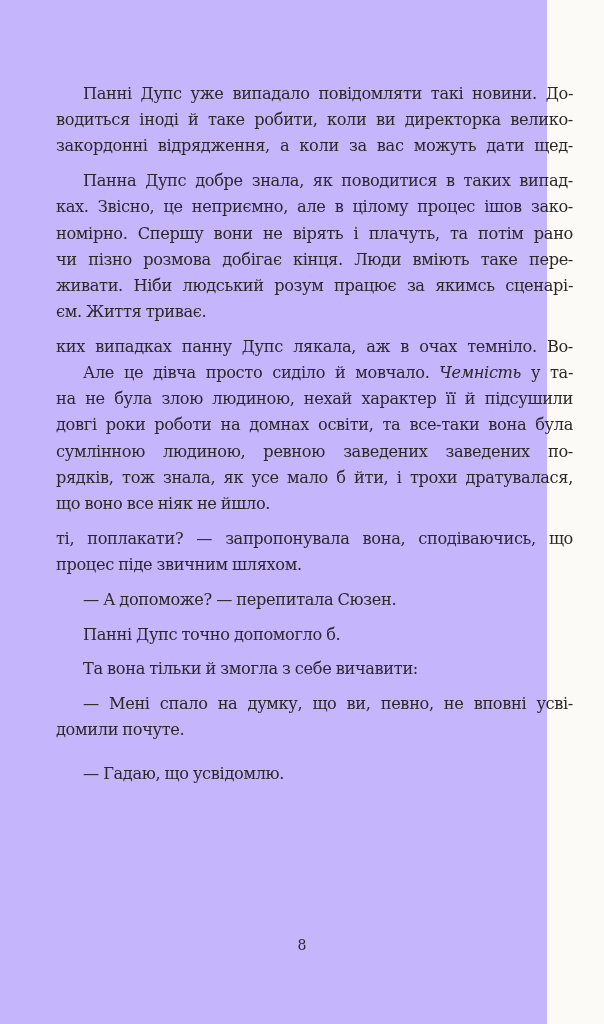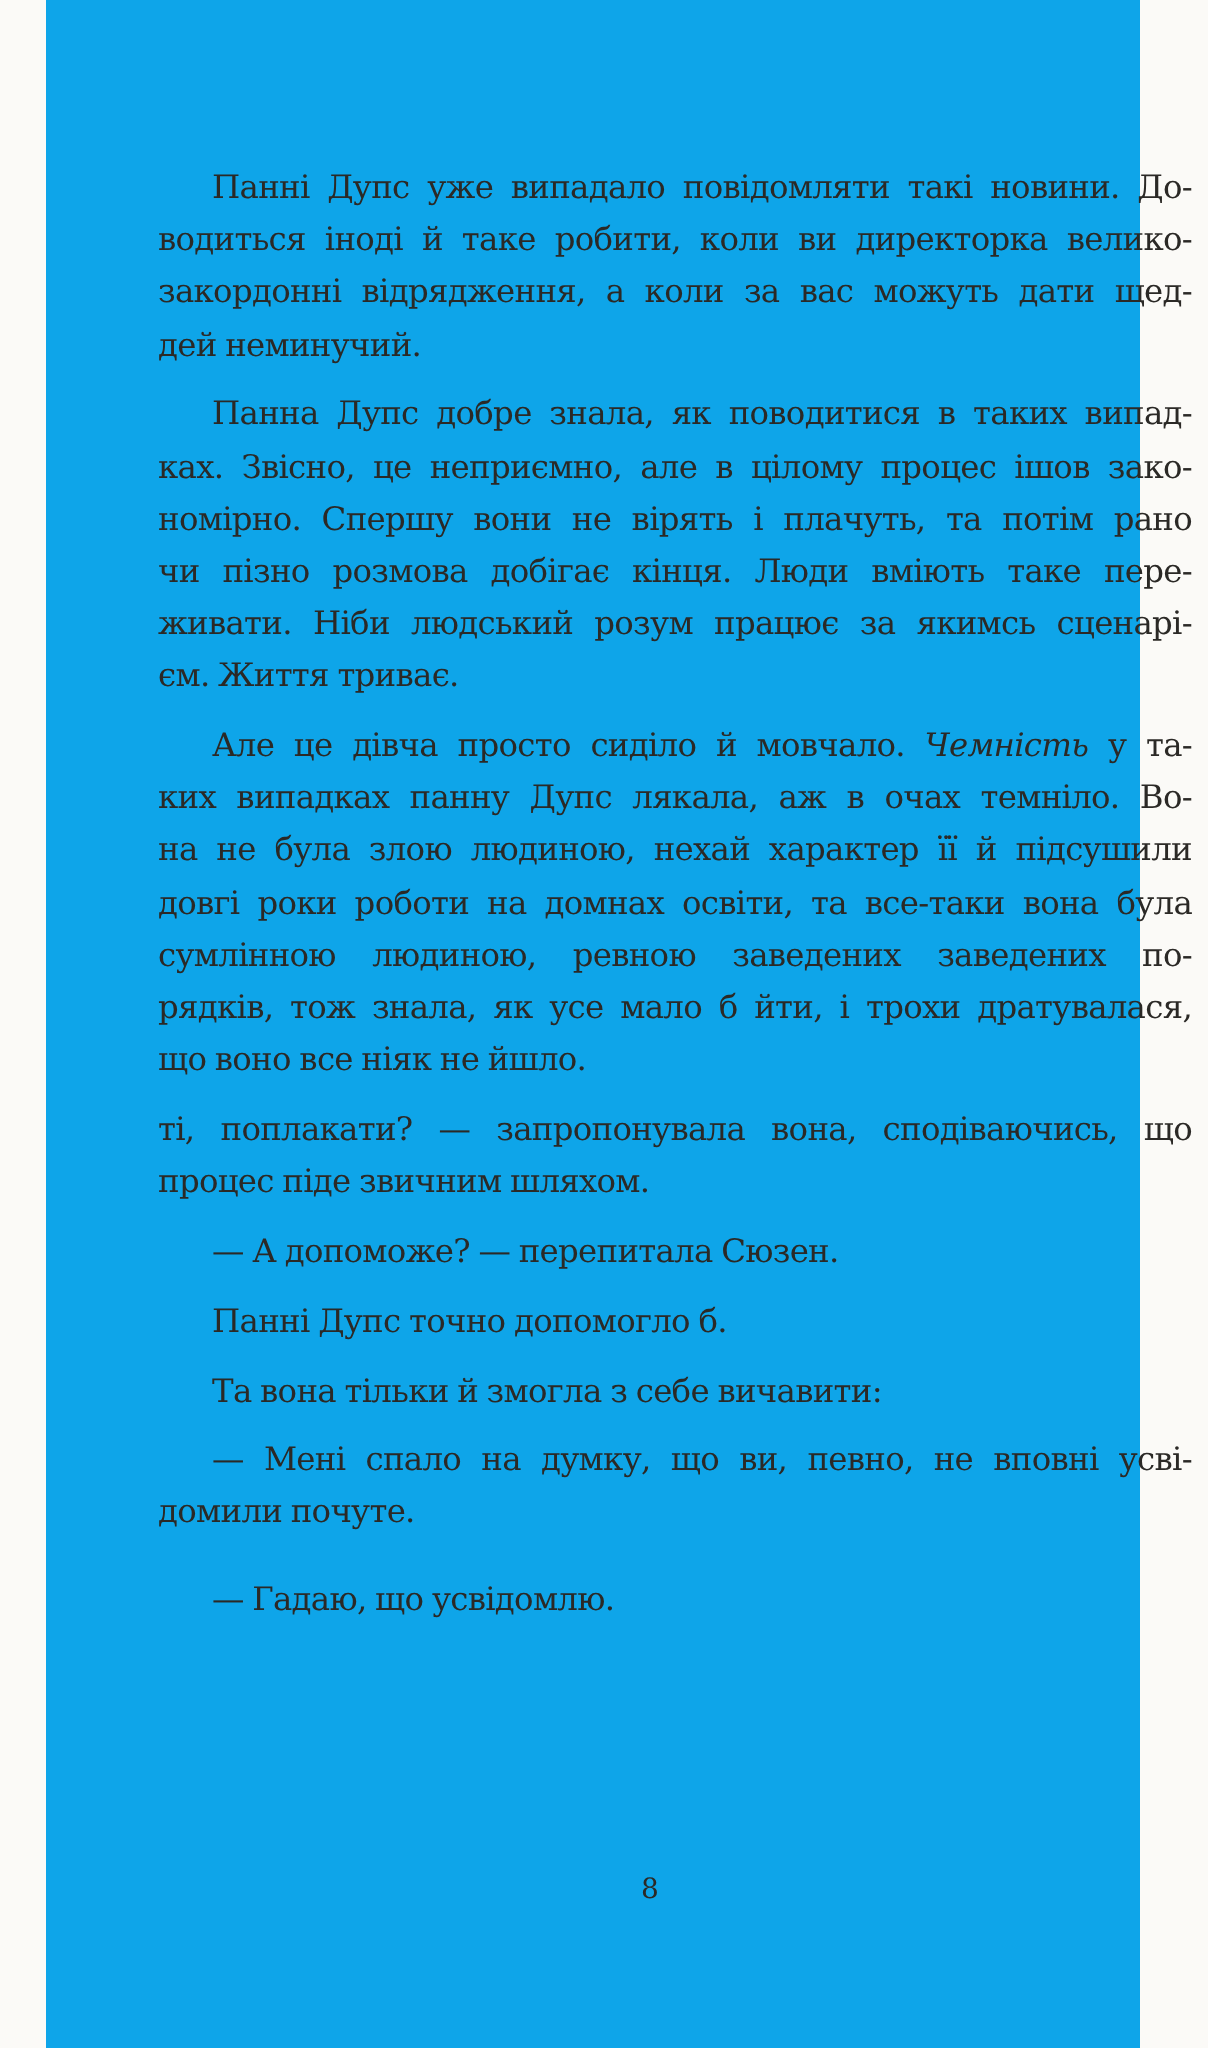--- a/index.html
+++ b/index.html
@@ -12,22 +12,21 @@
       background: #fbfaf7;
       overflow: hidden;
       position: relative;
     }
     .page {
       position: absolute;
       left: 0;
       top: 0;
       width: 547px;
       height: 1024px;
-      background: #0ea5e9;
-      margin-left: 23px;
+      background: #c4b5fd;
     }
     .text-block {
       position: absolute;
       left: 56px;
       top: 81px;
       width: 517px;
       font-family: "DejaVu Serif", serif;
       font-size: 16.2px;
       line-height: 26.2px;
       color: #2b2926;
@@ -67,37 +66,36 @@
 </head>
 <body>
 
 <div class="page">
   <div class="text-block">
 
     <div>
       <span class="line indent">Панні Дупс уже випадало повідомляти такі новини. До-</span>
       <span class="line">водиться іноді й таке робити, коли ви директорка велико-</span>
       <span class="line">закордонні відрядження, а коли за вас можуть дати щед-</span>
-      <span class="line last">дей неминучий.</span>
     </div>
     <div class="para-gap"></div>
 
     <div>
       <span class="line indent">Панна Дупс добре знала, як поводитися в таких випад-</span>
       <span class="line">ках. Звісно, це неприємно, але в цілому процес ішов зако-</span>
       <span class="line">номірно. Спершу вони не вірять і плачуть, та потім рано</span>
       <span class="line">чи пізно розмова добігає кінця. Люди вміють таке пере-</span>
       <span class="line">живати. Ніби людський розум працює за якимсь сценарі-</span>
       <span class="line last">єм. Життя триває.</span>
     </div>
     <div class="para-gap"></div>
 
     <div>
+      <span class="line">ких випадках панну Дупс лякала, аж в очах темніло. Во-</span>
       <span class="line indent"><span>Але це дівча просто сиділо й мовчало. </span><em>Чемність</em><span> у та-</span></span>
-      <span class="line">ких випадках панну Дупс лякала, аж в очах темніло. Во-</span>
       <span class="line">на не була злою людиною, нехай характер її й підсушили</span>
       <span class="line">довгі роки роботи на домнах освіти, та все-таки вона була</span>
       <span class="line">сумлінною людиною, ревною заведених заведених по-</span>
       <span class="line">рядків, тож знала, як усе мало б йти, і трохи дратувалася,</span>
       <span class="line last">що воно все ніяк не йшло.</span>
     </div>
     <div class="para-gap"></div>
 
     <div>
       <span class="line">ті, поплакати? — запропонувала вона, сподіваючись, що</span>

